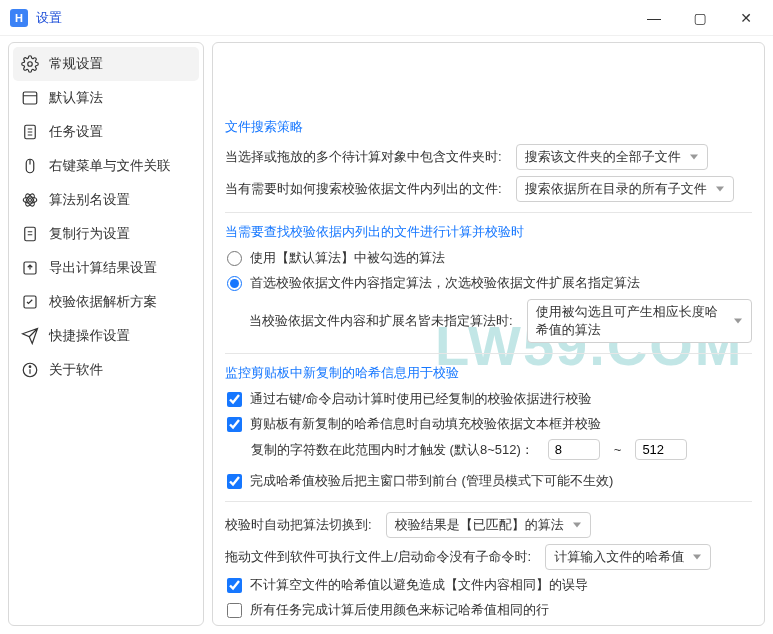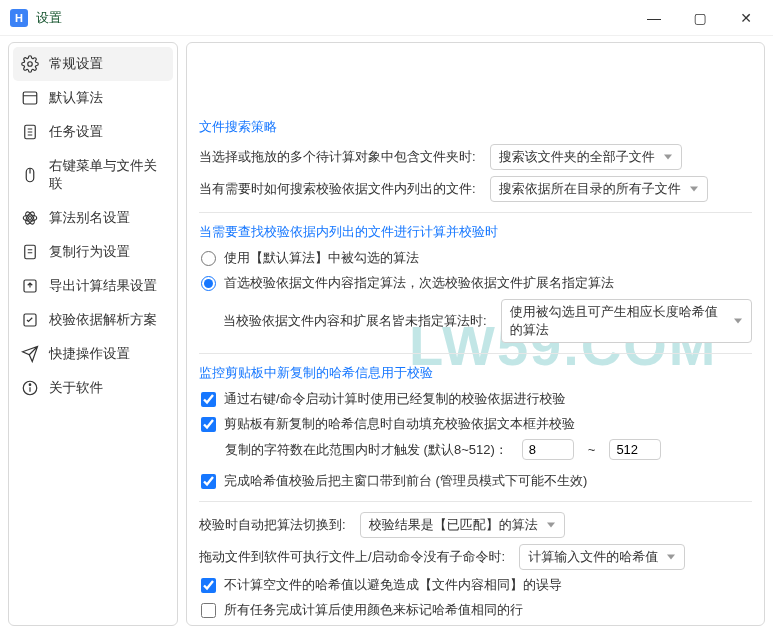--- a/index.html
+++ b/index.html
@@ -20,36 +20,36 @@
     border-bottom: 1px solid #f0f0f0;
   }
   .app-icon {
     width: 18px; height: 18px;
     background: #3b82f6;
     border-radius: 3px;
     display: flex; align-items: center; justify-content: center;
     color: #fff; font-weight: bold; font-size: 11px;
     margin-right: 8px;
   }
-  .titlebar-title { font-size: 13px; color: #14532d; }
+  .titlebar-title { font-size: 13px; color: #1d4ed8; }
   .titlebar-spacer { flex: 1; }
   .titlebar-btn {
     width: 46px; height: 30px;
     display: flex; align-items: center; justify-content: center;
     font-size: 14px; color: #333;
     cursor: pointer;
   }
   .main {
     display: flex;
     height: calc(100% - 36px);
     padding: 6px 8px 8px 8px;
     gap: 8px;
   }
   .sidebar {
-    width: 170px;
+    width: 196px;
     border: 1px solid #d9d9d9;
     border-radius: 6px;
     padding: 4px;
     background: #fff;
     overflow-y: auto;
   }
   .sidebar-item {
     display: flex; align-items: center;
     padding: 8px 8px;
     border-radius: 5px;

